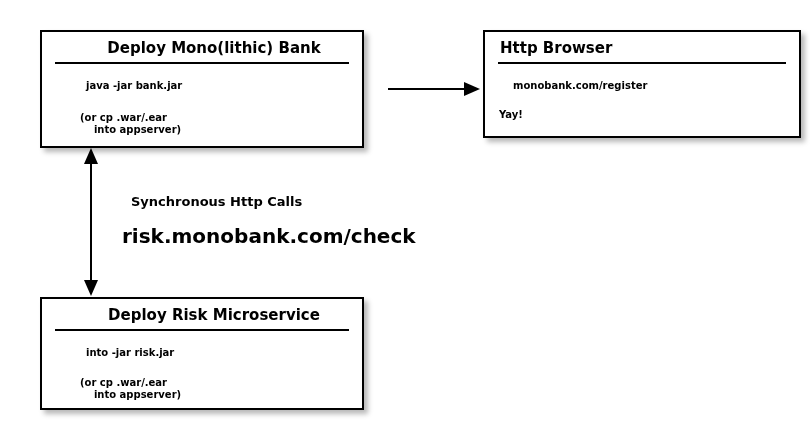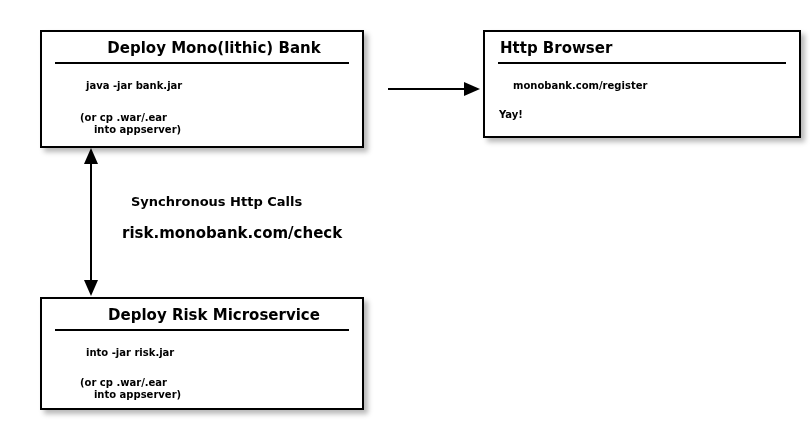--- a/index.html
+++ b/index.html
@@ -89,21 +89,21 @@
     position: absolute;
     font-weight: bold;
     white-space: nowrap;
   }
   #label-sync-title {
     left: 113px; top: 194px;
     font-size: 13px;
   }
   #label-sync-url {
     left: 104px; top: 224px;
-    font-size: 15px;
+    font-size: 20px;
   }
 </style>
 </head>
 <body>
 
 <div id="canvas">
 
   <div class="node" id="node-mono">
     <div class="node-title">Deploy Mono(lithic) Bank</div>
     <div class="node-rule"></div>

